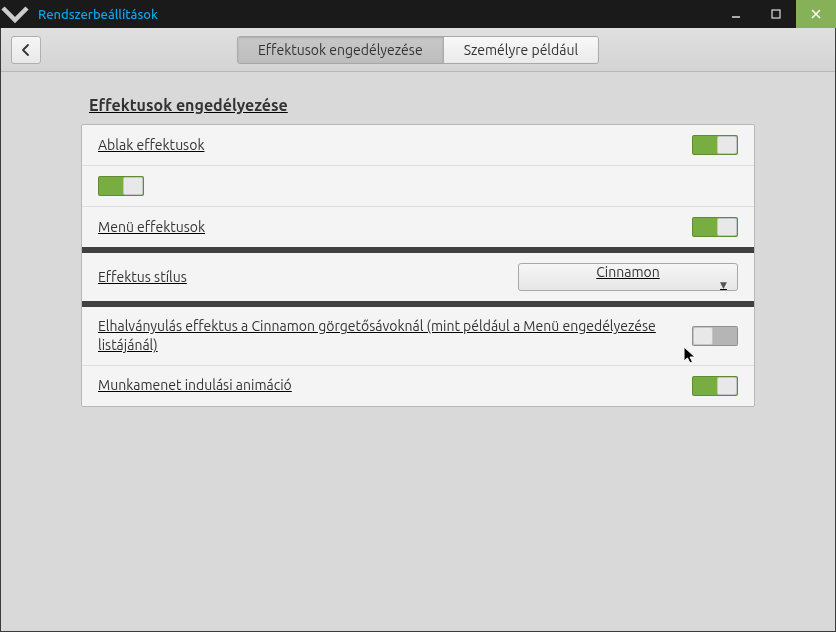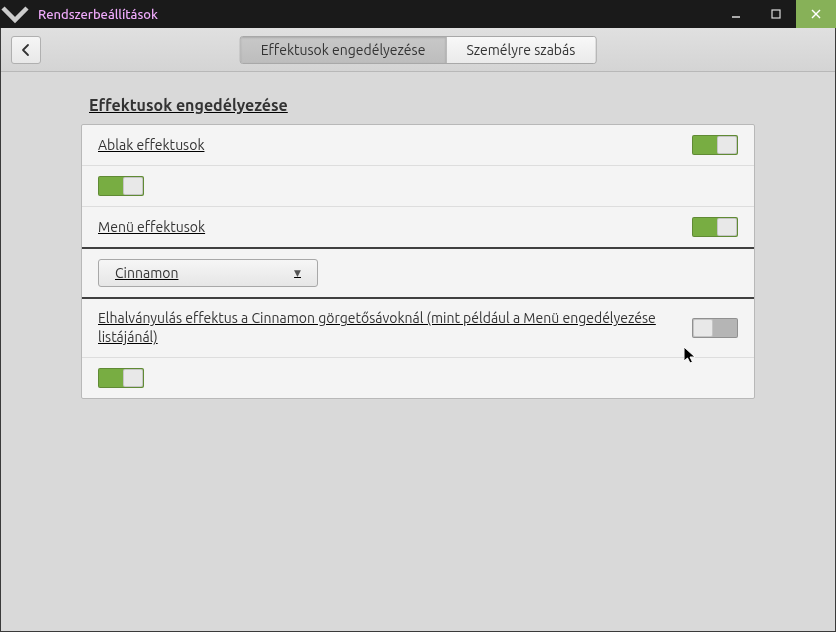--- a/index.html
+++ b/index.html
@@ -3,21 +3,21 @@
 <meta charset="utf-8">
 <style>
   * { box-sizing: border-box; margin: 0; padding: 0; font-family: "Ubuntu", "Noto Sans", "DejaVu Sans", sans-serif; }
   body { width: 836px; height: 632px; background: #1a1a1a; overflow: hidden; }
   
   .titlebar {
     height: 28px;
     background: #1a1a1a;
     display: flex;
     align-items: center;
-    color: #f0abfc;
+    color: #0ea5e9;
     font-size: 13px;
     position: relative;
   }
   .titlebar .menu-btn {
     width: 30px;
     display: flex;
     justify-content: center;
     align-items: center;
     color: #ccc;
     font-size: 10px;
@@ -113,21 +113,21 @@
   }
   .row {
     display: flex;
     align-items: center;
     justify-content: space-between;
     padding: 10px 16px;
     min-height: 40px;
     border-bottom: 1px solid #ddd;
   }
   .row:last-child { border-bottom: none; }
-  .row-sep { border-bottom: 2px solid #404040; }
+  .row-sep { border-bottom: 6px solid #404040; }
   .row .label {
     font-size: 14px;
     color: #333;
     line-height: 1.35;
     padding-right: 20px;
     flex: 1;
   }
   
   .switch {
     width: 46px;
@@ -152,23 +152,24 @@
   
   .combo {
     width: 220px;
     height: 28px;
     background: linear-gradient(#f6f6f6, #e6e6e6);
     border: 1px solid #a8a8a8;
     border-radius: 3px;
     display: flex;
     align-items: center;
     justify-content: space-between;
-    padding: 0 16px;
+    padding: 0 10px;
     font-size: 14px;
     color: #333;
+    flex-direction: column;
   }
   .combo .caret {
     font-size: 9px;
     color: #555;
     margin-left: auto;
   }
   
   .cursor {
     position: absolute;
     pointer-events: none;
@@ -210,21 +211,21 @@
     <div class="back-btn">
       <svg viewBox="0 0 14 14">
           <path d="M9 2 L4 7 L9 12" stroke="#333" stroke-width="1.8" fill="none" stroke-linecap="round" stroke-linejoin="round"></path>
         </svg>
     </div>
     <div class="tab-group">
       <div class="tab active">
         <span>Effektusok engedélyezése</span>
       </div>
       <div class="tab">
-        <span>Személyre szabás</span>
+        <span>Személyre például</span>
       </div>
     </div>
   </div>
 
   <div class="content">
     <div class="section-title">Effektusok engedélyezése</div>
     <div class="panel">
 
       <div class="row">
         <div class="label">Ablak effektusok</div>
@@ -240,34 +241,36 @@
       </div>
 
       <div class="row row-sep">
         <div class="label">Menü effektusok</div>
         <div class="switch on">
             <div class="knob"></div>
           </div>
       </div>
 
       <div class="row row-sep">
+        <div class="label">Effektus stílus</div>
         <div class="combo">
           <span>Cinnamon</span>
           <span class="caret">▼</span>
         </div>
       </div>
 
       <div class="row">
         <div class="label">Elhalványulás effektus a Cinnamon görgetősávoknál (mint például a Menü engedélyezése listájánál)</div>
         <div class="switch off">
             <div class="knob"></div>
           </div>
       </div>
 
       <div class="row">
+        <div class="label">Munkamenet indulási animáció</div>
         <div class="switch on">
             <div class="knob"></div>
           </div>
       </div>
 
     </div>
   </div>
 </div>
 
 <svg class="cursor" style="left:684px; top:347px;" width="16" height="20" viewBox="0 0 16 20">

